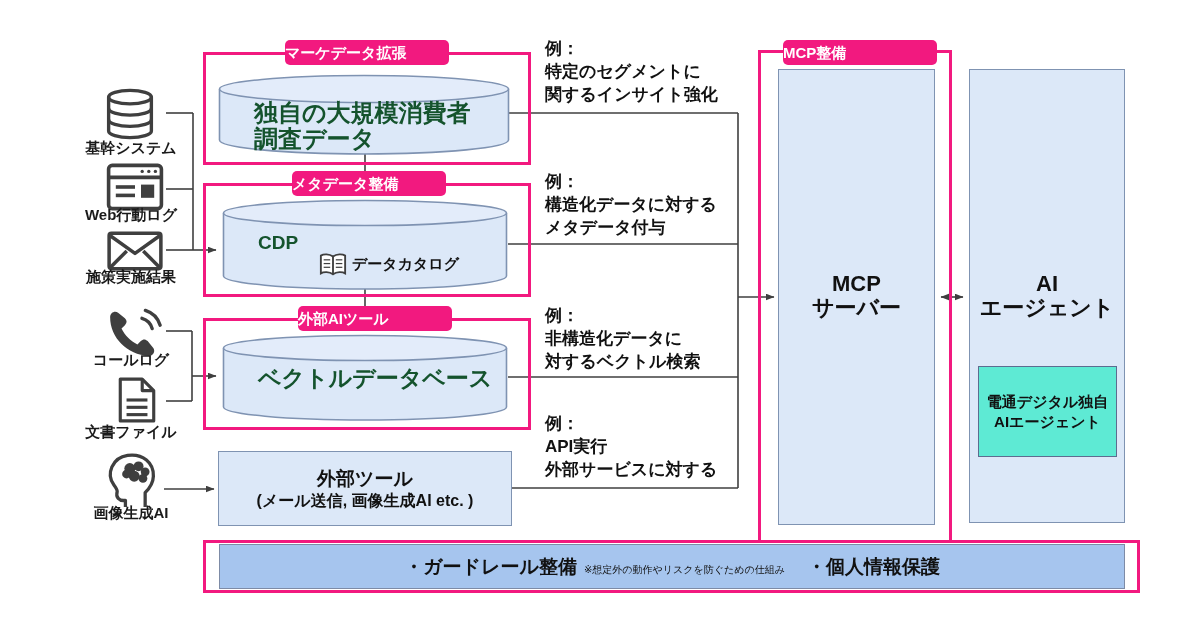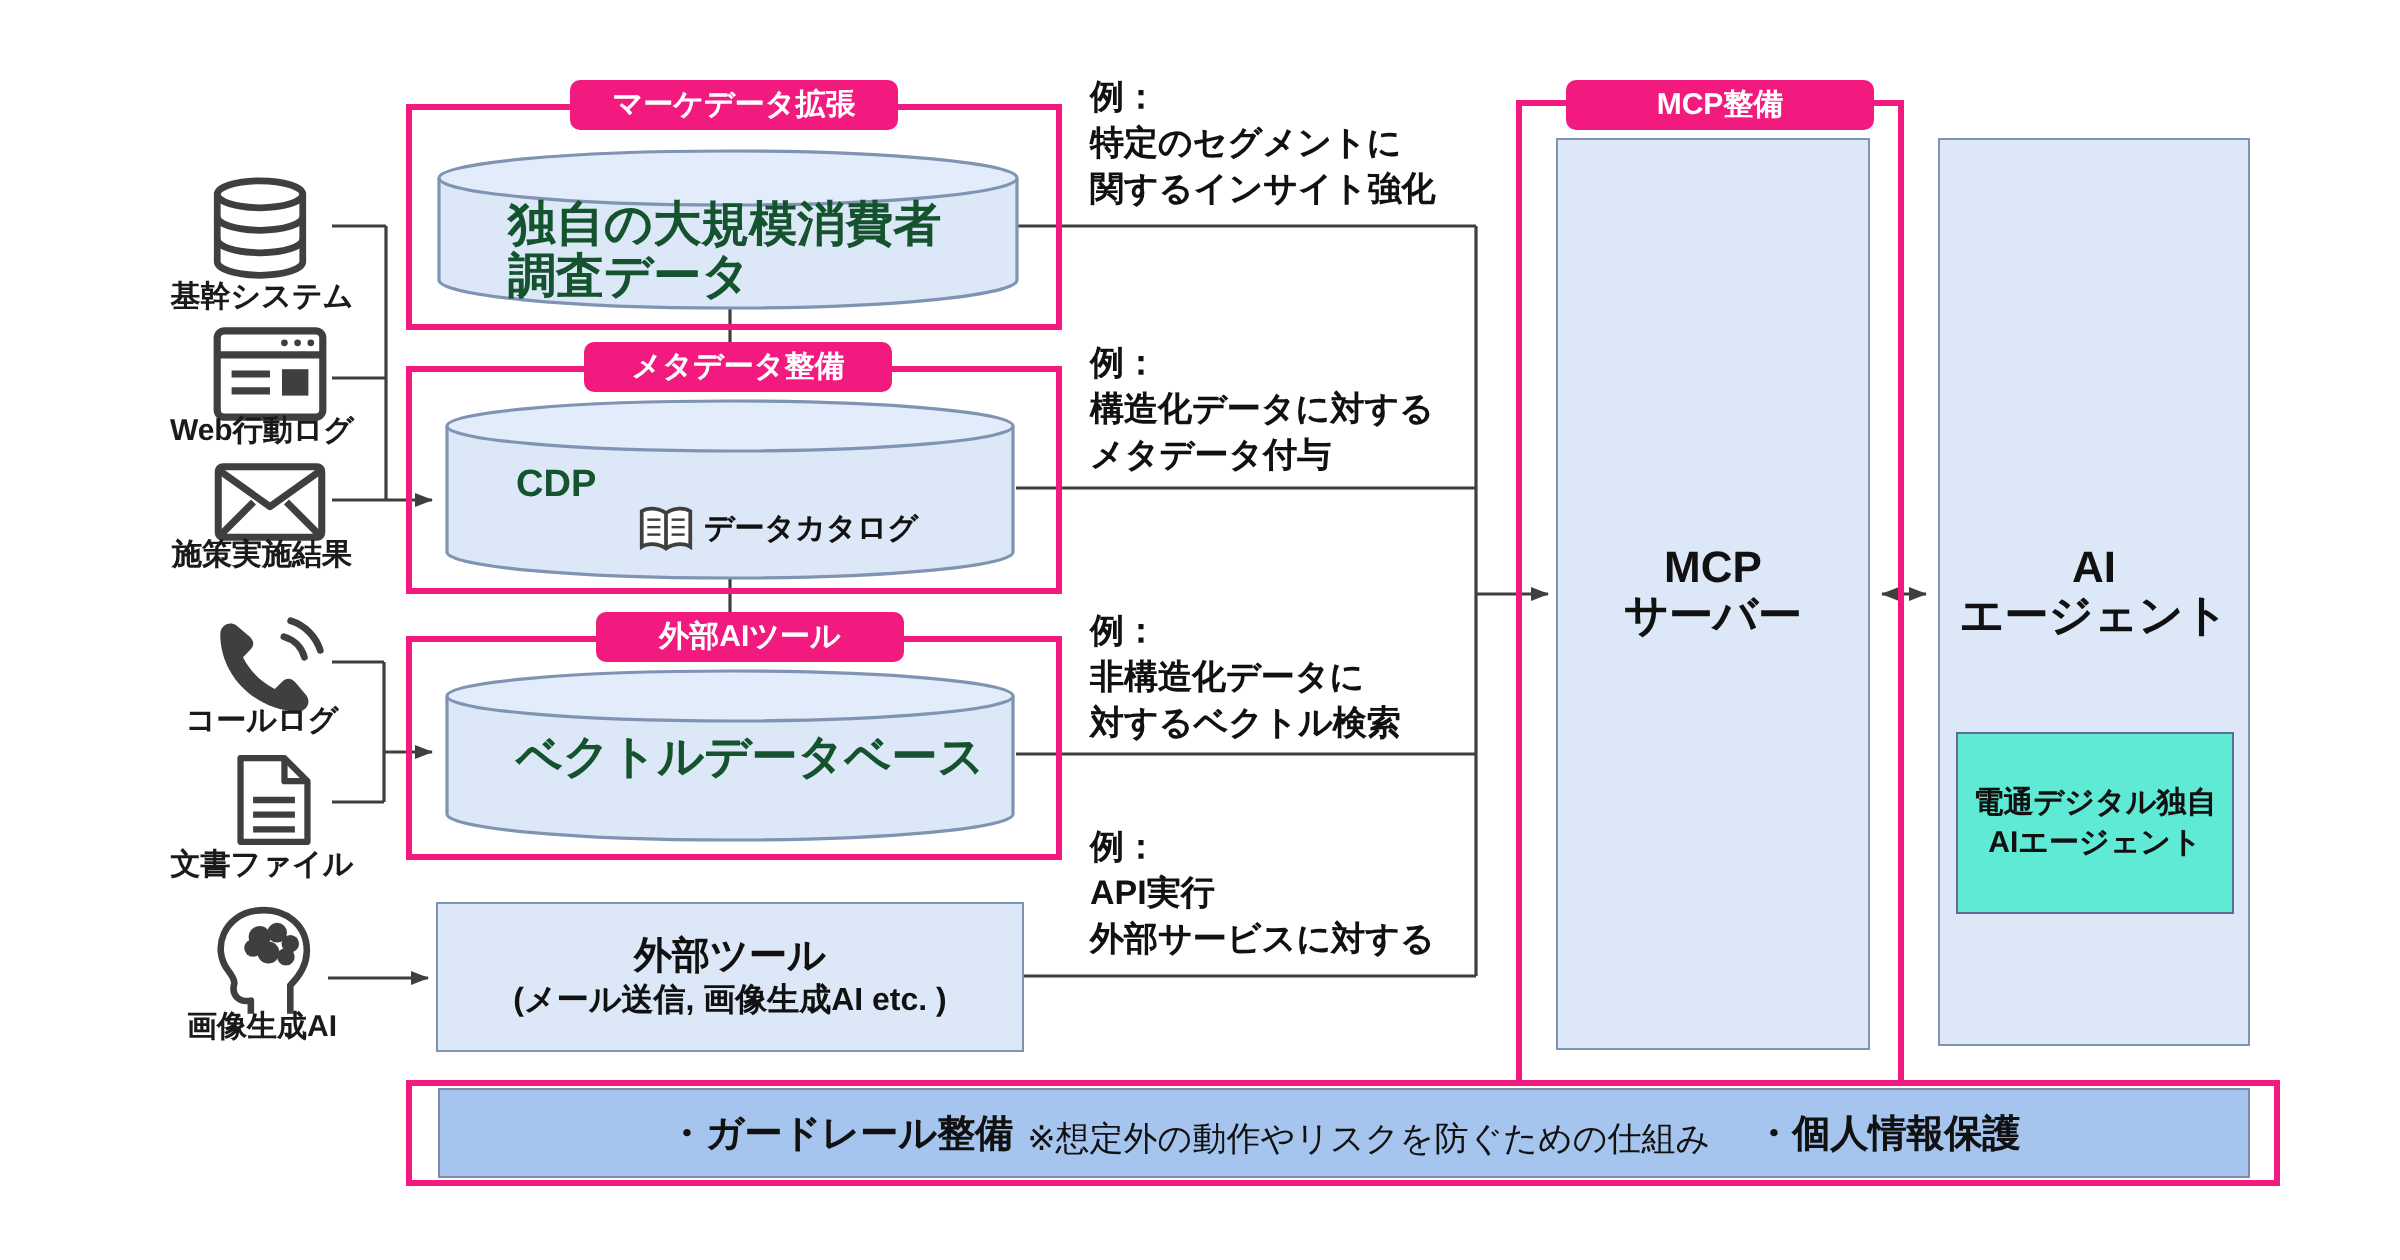--- a/index.html
+++ b/index.html
@@ -4,33 +4,33 @@
 <style>
   html,body{margin:0;padding:0;background:#fff;}
   .canvas{position:relative;width:1200px;height:630px;background:#ffffff;overflow:hidden;
           font-family:"Liberation Sans","DejaVu Sans",sans-serif;color:#111;}
   svg.overlay{position:absolute;left:0;top:0;z-index:1;}
   .icon-wrap{position:absolute;z-index:2;}
   .src-label{position:absolute;z-index:3;width:130px;left:66px;text-align:center;
              font-size:15px;font-weight:bold;color:#1a1a1a;white-space:nowrap;}
   .pinkbox{position:absolute;border:3px solid #F2197F;z-index:2;box-sizing:border-box;background:transparent;}
   .badge{position:absolute;z-index:4;background:#F2197F;color:#fff;font-weight:bold;font-size:15px;
-         text-align:center;line-height:25px;height:25px;border-radius:5px;white-space:nowrap;}
+         text-align:left;line-height:25px;height:25px;border-radius:5px;white-space:nowrap;}
   .cyl{position:absolute;z-index:2;}
   .cyl-text{position:absolute;z-index:3;font-weight:bold;color:#14532d;margin-left:36px;}
   .bluebox{position:absolute;z-index:2;background:#DCE8F8;border:1.5px solid #7F93B2;box-sizing:border-box;}
   .example{position:absolute;z-index:3;left:545px;width:215px;font-size:17px;font-weight:bold;
            line-height:23px;color:#111;}
   .catalog-row{position:absolute;z-index:3;display:flex;justify-content:center;align-items:center;gap:5px;}
   .catalog-row span{font-size:15px;font-weight:bold;}
   .center-col{display:flex;flex-direction:column;align-items:center;justify-content:center;height:100%;}
   .bar-inner{position:absolute;z-index:2;background:#A6C5EE;border:1.5px solid #7D8BA6;box-sizing:border-box;
              display:flex;align-items:center;justify-content:center;}
   .bar-item{font-size:19px;font-weight:bold;white-space:nowrap;}
-  .bar-note{font-size:17px;font-weight:normal;margin:6px 22px 0 7px;white-space:nowrap;}
+  .bar-note{font-size:10px;font-weight:normal;margin:6px 22px 0 7px;white-space:nowrap;}
   .subbox{position:absolute;z-index:3;background:#5eead4;border:1.5px solid #5D6C90;box-sizing:border-box;
           display:flex;flex-direction:column;align-items:center;justify-content:center;
           font-size:15px;font-weight:bold;line-height:20px;text-align:center;}
   .bigbox-title{position:absolute;z-index:3;text-align:center;font-weight:bold;font-size:22px;line-height:24px;}
 </style>
 </head>
 <body>
 
 <div class="canvas">
 

